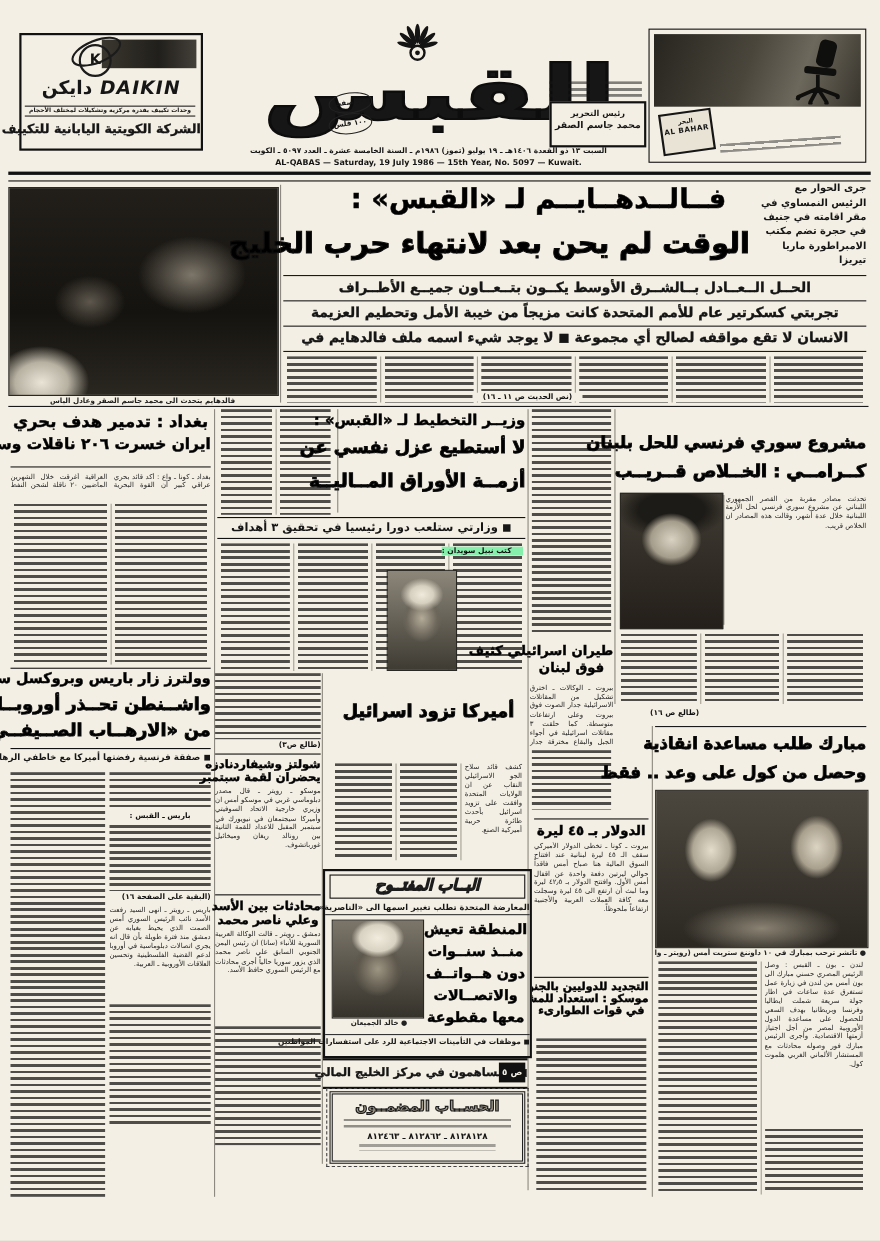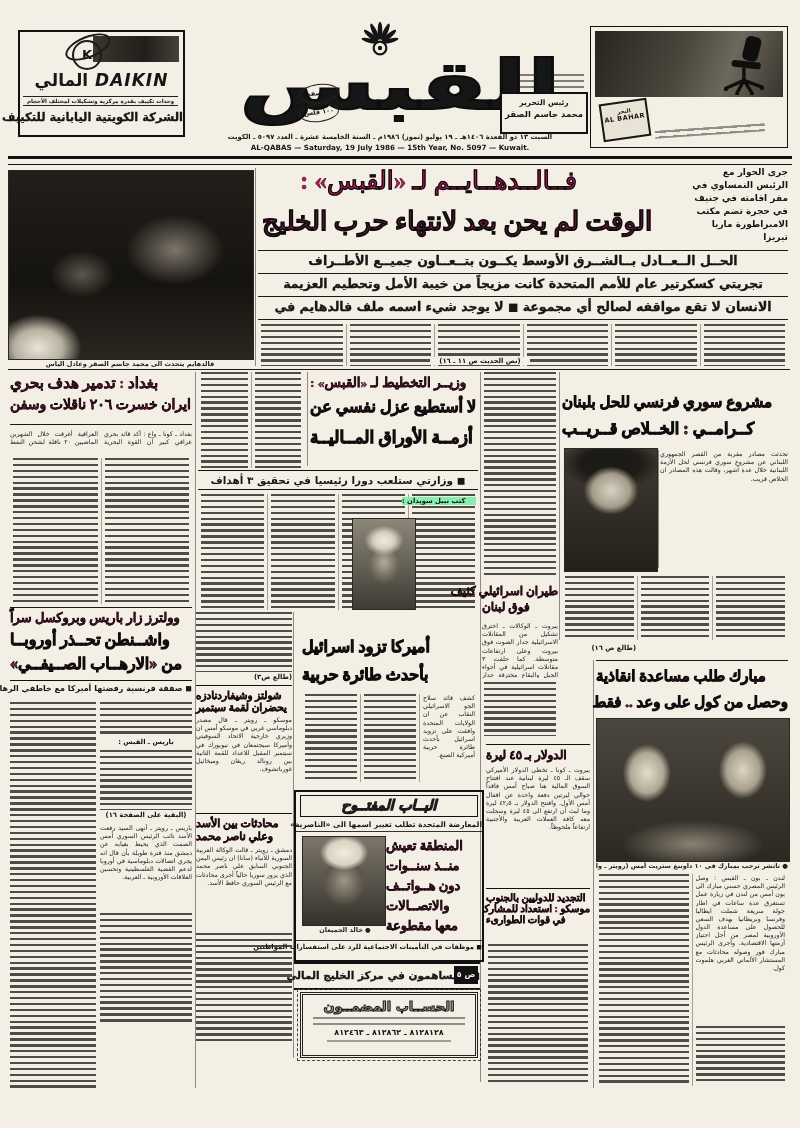--- a/index.html
+++ b/index.html
@@ -1,20 +1,20 @@
 <!DOCTYPE html>
 <html lang="ar" dir="rtl"><head>
 <meta charset="utf-8">
 <style>
   html,body{margin:0;padding:0;}
   body{background:#d8d4c8;font-family:"DejaVu Sans",sans-serif;}
   .page{position:relative;width:800px;height:1128px;background:#f3efe4;color:#161616;
         direction:rtl;overflow:hidden;margin:0 auto;}
   .abs{position:absolute;}
-  .hd{font-weight:900;text-align:left;color:#be185d;font-family:Liberation Serif, serif;-webkit-text-stroke:.45px #0d0d0d;}
+  .hd{font-weight:900;text-align:center;color:#000000;-webkit-text-stroke:.45px #0d0d0d;}
   .nw{white-space:nowrap;}
   .micro{font-size:6.3px;line-height:1.3;text-align:justify;color:#1c1c1c;overflow:hidden;}
   .mb{font-size:6.8px;font-weight:800;color:#111;}
   .cap{font-size:6.5px;font-weight:700;text-align:center;color:#222;overflow:hidden;white-space:nowrap;}
   .greek{background-image:repeating-linear-gradient(180deg,rgba(22,22,22,.75) 0,rgba(22,22,22,.75) 2.4px,transparent 2.4px,transparent 5.9px);}
   .cols{display:flex;}
   .c{flex:1;padding:0 3px;background-clip:content-box;}
   .c + .c{border-inline-start:1px solid rgba(70,64,52,.45);}
   .vr{position:absolute;width:1px;background:rgba(40,36,28,.5);}
   .hr{position:absolute;height:1px;background:#1a1a1a;}
@@ -26,21 +26,21 @@
 </style>
 </head>
 <body>
 
 <div class="page">
 
   <div class="abs box" style="left:18px;top:30px;width:163px;height:103px;border-width:2px;">
     <div class="abs" style="right:4px;top:4px;width:86px;height:26px;background:linear-gradient(90deg,#3a372f,#211f1b 60%,#44403a);"></div>
     <div class="abs" style="left:52px;top:8px;width:26px;height:26px;border:2.5px solid #1c1c1c;border-radius:50%;text-align:center;font-weight:900;font-size:13px;line-height:25px;">K</div>
     <div class="abs" style="left:44px;top:4px;width:44px;height:18px;border:2px solid #1c1c1c;border-radius:50%;transform:rotate(-22deg);"></div>
-    <div class="abs nw" style="left:0;top:38px;width:100%;text-align:center;font-weight:900;font-size:17px;font-style:italic;letter-spacing:1px;"><span>DAIKIN</span> <span style="font-style:normal;">المالي</span></div>
+    <div class="abs nw" style="left:0;top:38px;width:100%;text-align:center;font-weight:900;font-size:17px;font-style:italic;letter-spacing:1px;"><span>DAIKIN</span> <span style="font-style:normal;">دايكن</span></div>
     <div class="abs" style="left:3px;top:64px;width:155px;font-size:5.5px;font-weight:700;text-align:center;border-top:1px solid #222;border-bottom:1px solid #222;padding:1px 0;">وحدات تكييف بقدرة مركزية وتشكيلات لمختلف الأحجام</div>
     <div class="abs nw" style="left:0;top:78px;width:100%;text-align:center;font-weight:900;font-size:11.5px;-webkit-text-stroke:.3px #111;">الشركة الكويتية اليابانية للتكييف</div>
   </div>
 
   <div class="abs" style="left:352px;top:18px;width:56px;height:40px;">
     <svg viewBox="0 0 60 44" width="56" height="40">
       <g fill="#141414">
         <g transform="translate(30,28)">
           <ellipse rx="2.6" ry="10" transform="rotate(0) translate(0,-14)"></ellipse>
           <ellipse rx="2.6" ry="10" transform="rotate(25) translate(0,-14)"></ellipse>
@@ -174,21 +174,21 @@
   <div class="abs hd nw" style="left:10px;top:610px;width:182px;font-size:13px;">وولترز زار باريس وبروكسل سراً</div>
   <div class="abs hd nw" style="left:10px;top:628px;width:182px;font-size:16px;line-height:24px;-webkit-text-stroke:.8px #0d0d0d;">واشــنطن تحــذر أوروبــا</div>
   <div class="abs hd nw" style="left:10px;top:652px;width:182px;font-size:16px;line-height:24px;-webkit-text-stroke:.8px #0d0d0d;">من «الارهــاب الصــيفــي»</div>
   <div class="abs nw" style="left:10px;top:680px;width:182px;height:15px;border-top:1.2px solid #111;font-size:8px;font-weight:800;text-align:center;line-height:15px;">◼ صفقة فرنسية رفضتها أميركا مع خاطفي الرهائن</div>
 
   <div class="abs greek" style="left:10px;top:702px;width:86px;height:386px;"></div>
   <div class="abs" style="left:100px;top:702px;width:92px;">
     <div class="greek" style="height:34px;"></div>
     <div class="mb nw" style="text-align:center;height:12px;line-height:12px;">باريس ـ القبس :</div>
     <div class="greek" style="height:60px;margin-top:2px;"></div>
-    <div class="mb nw" style="text-align:center;height:11px;line-height:11px;">(البقية على الصفحة ١٦)</div>
+    <div class="mb nw" style="height:11px;line-height:11px;">(البقية على الصفحة ١٦)</div>
     <div class="micro" style="height:86px;margin-top:3px;">باريس ـ رويتر ـ أنهى السيد رفعت الأسد نائب الرئيس السوري أمس الصمت الذي يحيط بغيابه عن دمشق منذ فترة طويلة بأن قال انه يجري اتصالات دبلوماسية في أوروبا لدعم القضية الفلسطينية وتحسين العلاقات الأوروبية ـ العربية.</div>
     <div class="greek" style="height:112px;margin-top:3px;"></div>
   </div>
 
   <div class="abs" style="left:196px;top:612px;width:96px;">
     <div class="greek" style="height:60px;"></div>
     <div class="mb nw" style="height:11px;line-height:11px;">(طالع ص٣)</div>
     <div style="border-top:1px solid #111;padding-top:3px;margin-top:2px;">
       <div class="hd nw" style="font-size:10.5px;">شولتز وشيفاردنادزه</div>
       <div class="hd nw" style="font-size:10.5px;">يحضران لقمة سبتمبر</div>
@@ -196,21 +196,20 @@
     <div class="micro" style="height:94px;margin-top:3px;">موسكو ـ رويتر ـ قال مصدر دبلوماسي غربي في موسكو أمس ان وزيري خارجية الاتحاد السوفيتي وأميركا سيجتمعان في نيويورك في سبتمبر المقبل للاعداد للقمة الثانية بين رونالد ريغان وميخائيل غورباتشوف.</div>
     <div style="border-top:1px solid #111;padding-top:3px;margin-top:3px;">
       <div class="hd nw" style="font-size:11px;">محادثات بين الأسد</div>
       <div class="hd nw" style="font-size:11px;">وعلي ناصر محمد</div>
     </div>
     <div class="micro" style="height:84px;margin-top:3px;">دمشق ـ رويتر ـ قالت الوكالة العربية السورية للأنباء (سانا) ان رئيس اليمن الجنوبي السابق علي ناصر محمد الذي يزور سوريا حالياً أجرى محادثات مع الرئيس السوري حافظ الأسد.</div>
     <div class="greek" style="height:108px;margin-top:3px;"></div>
   </div>
 
   <div class="abs hd nw" style="left:302px;top:634px;width:176px;font-size:16px;line-height:26px;-webkit-text-stroke:.9px #0d0d0d;">أميركا تزود اسرائيل</div>
-  <div class="abs hd nw" style="left:302px;top:662px;width:176px;font-size:16px;line-height:26px;-webkit-text-stroke:.9px #0d0d0d;">بأحدث طائرة حربية</div>
   <div class="abs cols" style="left:302px;top:694px;width:176px;height:88px;">
     <div class="c micro">كشف قائد سلاح الجو الاسرائيلي النقاب عن ان الولايات المتحدة وافقت على تزويد اسرائيل بأحدث طائرة حربية أميركية الصنع.</div>
     <div class="c greek"></div>
     <div class="c greek"></div>
   </div>
 
   <div class="abs hd nw" style="left:486px;top:744px;width:104px;font-size:12px;border-top:1px solid #111;padding-top:3px;">الدولار بـ ٤٥ ليرة</div>
   <div class="abs micro" style="left:486px;top:766px;width:104px;height:116px;">بيروت ـ كونا ـ تخطى الدولار الأميركي سقف الـ ٤٥ ليرة لبنانية عند افتتاح السوق المالية هنا صباح أمس فاقداً حوالي ليرتين دفعة واحدة عن اقفال أمس الأول. وافتتح الدولار بـ ٤٢٫٥ ليرة وما لبث أن ارتفع الى ٤٥ ليرة وسجلت معه كافة العملات العربية والأجنبية ارتفاعاً ملحوظاً.</div>
   <div class="abs" style="left:486px;top:888px;width:104px;border-top:1px solid #111;padding-top:3px;">
     <div class="hd nw" style="font-size:10px;">التجديد للدوليين بالجنوب</div>

